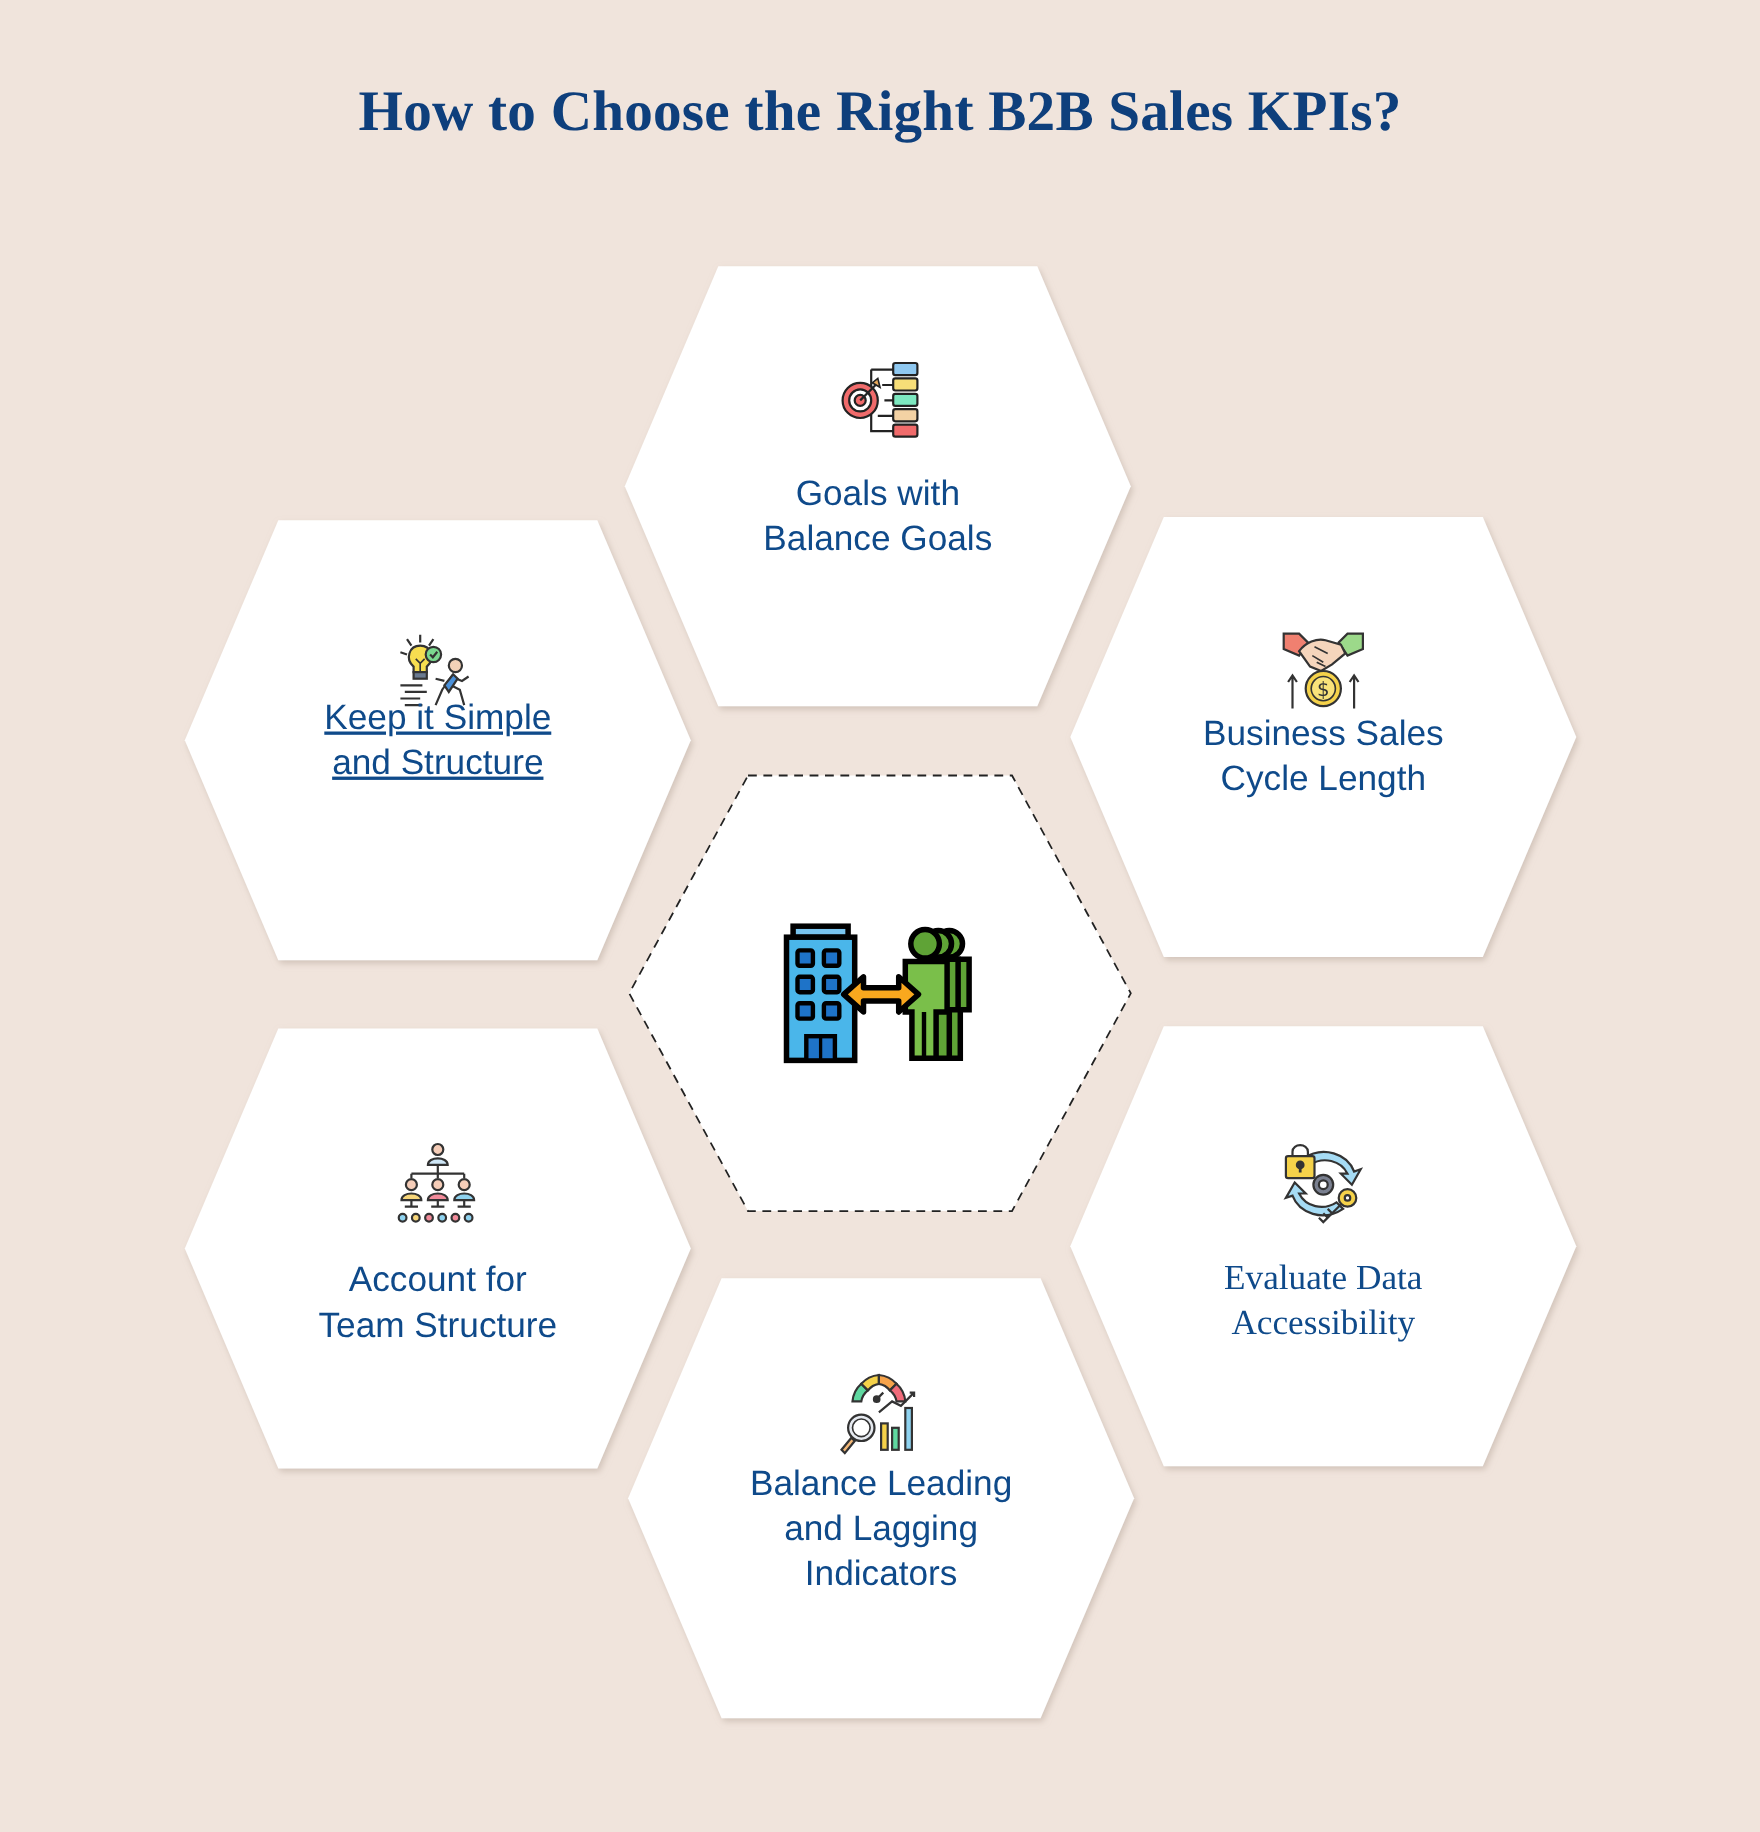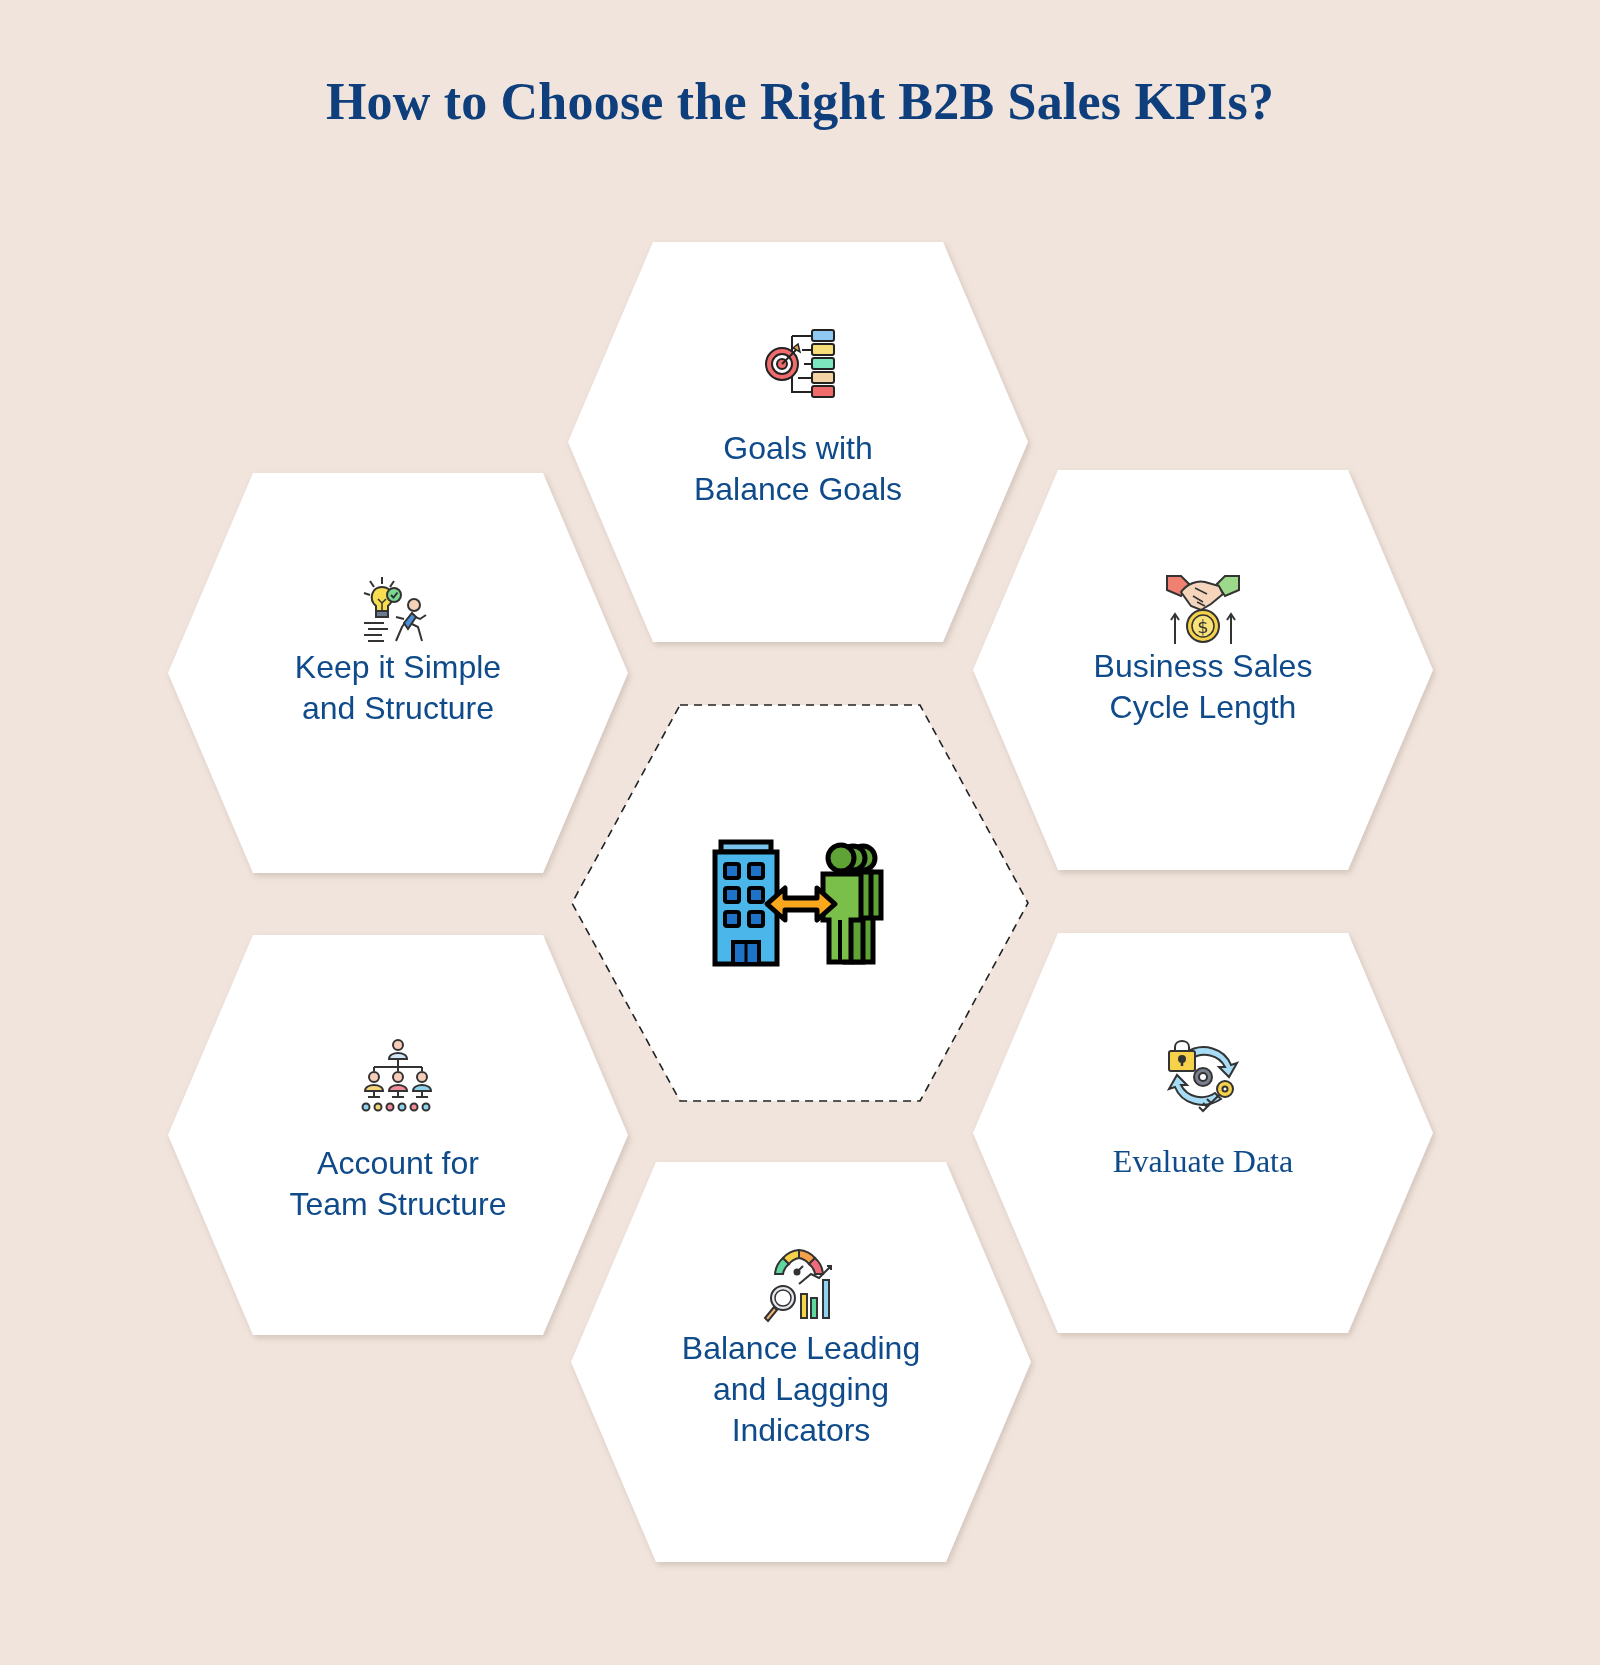--- a/index.html
+++ b/index.html
@@ -83,21 +83,21 @@
     <path d="M24 16 C14 16 10 28 18 35 V40 H30 V35 C38 28 34 16 24 16 Z" fill="#F7DE50" stroke="#333" stroke-width="2"></path>
     <rect x="18" y="40" width="12" height="6" fill="#6A7A90" stroke="#333" stroke-width="2"></rect>
     <path d="M20 28 L24 32 L28 28 M24 32 V40" stroke="#333" stroke-width="1.5" fill="none"></path>
     <circle cx="36" cy="24" r="7" fill="#7BD88F" stroke="#333" stroke-width="2"></circle>
     <path d="M33 24 L35.5 26.5 L39.5 21.5" stroke="#333" stroke-width="2" fill="none"></path>
     <circle cx="56" cy="34" r="6" fill="#F3D2B8" stroke="#333" stroke-width="2"></circle>
     <path d="M54 42 L44 56 L38 70 M48 50 L60 56 L64 70 M52 44 L62 48 L68 44 M46 48 L38 46" stroke="#333" stroke-width="2" fill="none"></path>
     <path d="M54 42 L46 52 L50 58 L58 46 Z" fill="#4A90D9" stroke="#333" stroke-width="2"></path>
     <path d="M6 52 H26 M10 58 H30 M6 64 H24 M10 70 H26" stroke="#333" stroke-width="2"></path>
   </svg>
-  <div class="label" style="top:174px;">
+  <div class="label" style="top:159px;text-decoration:underline;">
     <div>Keep it Simple</div>
     <div>and Structure</div>
   </div>
 </div>
 
 <div class="hex" style="left:973px; top:470px;">
   <svg class="shape" viewBox="0 0 460 400">
     <defs>
         <filter id="sh3" x="-10%" y="-10%" width="120%" height="120%">
           <feDropShadow dx="2" dy="3" stdDeviation="3" flood-color="#b8a89c" flood-opacity="0.55"></feDropShadow>
@@ -209,20 +209,21 @@
       <path d="M19 24 V29" stroke-width="2.5"></path>
       <circle cx="40" cy="40" r="9" fill="#7A8090"></circle>
       <circle cx="40" cy="40" r="4" fill="#FFFFFF"></circle>
       <circle cx="62" cy="52" r="8" fill="#F5D24A"></circle>
       <circle cx="62" cy="52" r="2.5" fill="#FFFFFF"></circle>
       <path d="M56 58 L40 74 L36 70 M44 70 L40 66 M48 66 L44 62" fill="none"></path>
     </g>
   </svg>
   <div class="label" style="top:208px;">
     <div>Evaluate Data</div>
+    <div>Accessibility</div>
   </div>
 </div>
 
 <div class="hex" style="left:571px; top:1162px;">
   <svg class="shape" viewBox="0 0 460 400">
     <defs>
         <filter id="sh6" x="-10%" y="-10%" width="120%" height="120%">
           <feDropShadow dx="2" dy="3" stdDeviation="3" flood-color="#b8a89c" flood-opacity="0.55"></feDropShadow>
         </filter>
       </defs>

